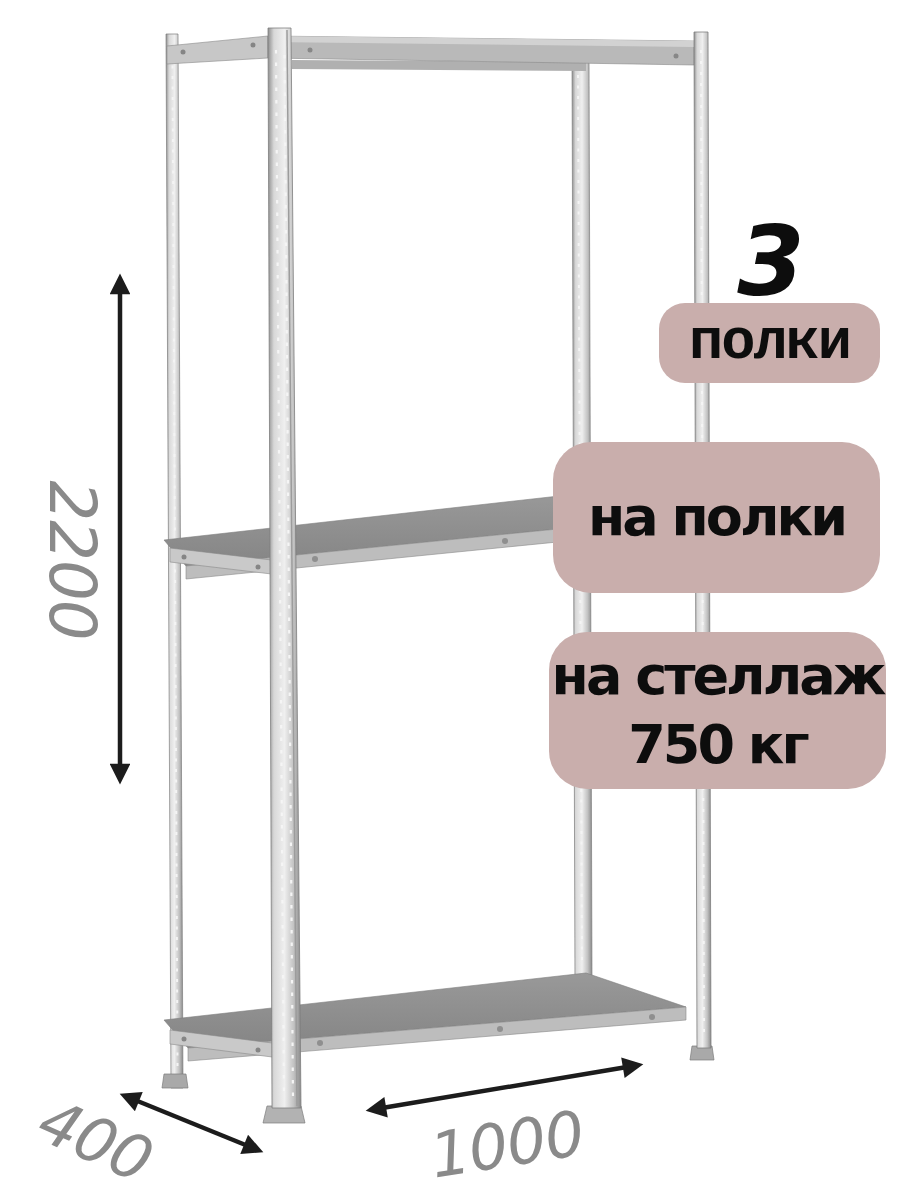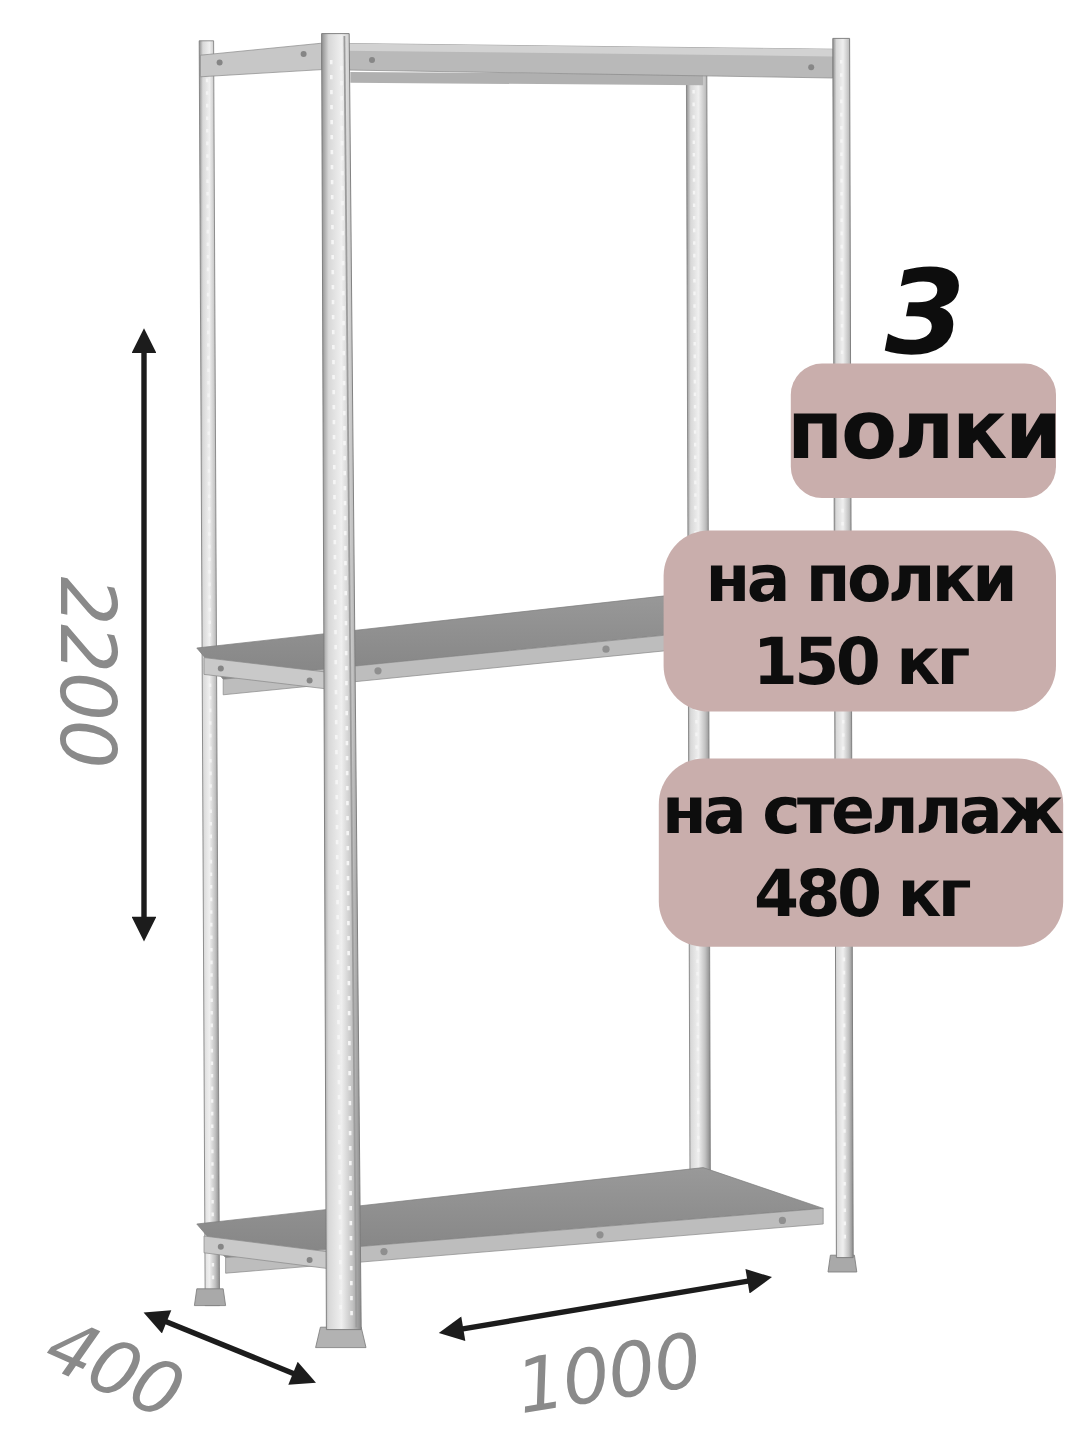--- a/index.html
+++ b/index.html
@@ -11,22 +11,22 @@
   .dim{position:absolute;color:var(--c-dimension_text,#8a8a8a);font-style:italic;
        white-space:nowrap;font-weight:500;letter-spacing:-1px;line-height:1;}
   .dim-height{left:72px;top:560px;font-size:64px;transform:translate(-50%,-50%) rotate(90deg);}
   .dim-depth{left:95px;top:1141px;font-size:62px;transform:translate(-50%,-50%) rotate(24deg);}
   .dim-width{left:507px;top:1145px;font-size:62px;transform:translate(-50%,-50%) rotate(-9deg);}
   .count-number{position:absolute;left:771px;top:261px;transform:translate(-50%,-50%);
        font-size:97px;font-weight:bold;font-style:italic;color:var(--c-badge_text,#111);line-height:1;}
   .badge{position:absolute;background:var(--c-badge_bg,#c9aeac);color:var(--c-badge_text,#0d0d0d);
        font-weight:bold;display:flex;align-items:center;justify-content:center;
        flex-direction:column;text-align:center;white-space:nowrap;}
-  .badge-count-label{left:659px;top:303px;width:221px;height:112px;border-radius:26px;
-       font-size:68px;letter-spacing:-2px;}
+  .badge-count-label{left:659px;top:303px;width:221px;height:80px;border-radius:26px;
+       font-size:57px;letter-spacing:-2px;font-family:Liberation Mono, monospace;}
   .badge-shelf-load{left:553px;top:442px;width:327px;height:151px;border-radius:38px;
        font-size:54px;line-height:1.26;letter-spacing:-3px;}
   .badge-rack-load{left:549px;top:632px;width:337px;height:157px;border-radius:38px;
        font-size:54px;line-height:1.26;letter-spacing:-3px;align-items:center;}
 </style>
 </head>
 <body style="--c-badge_bg: #c9aeac; --c-badge_text: #0d0d0d; --c-dimension_text: #8a8a8a; --c-arrow: #1c1c1c; --c-metal_light: #e8e8e8; --c-metal_mid: #bdbdbd; --c-shelf_surface: #8f8f8f;">
 
 <div id="canvas">
 
@@ -118,21 +118,20 @@
   <div class="dim dim-width">1000</div>
 
   <div class="count-number">3</div>
 
   <div class="badge badge-count-label">
     <span>полки</span>
   </div>
 
   <div class="badge badge-shelf-load">
     <span>на полки</span>
-    <span>150 кг</span>
   </div>
 
   <div class="badge badge-rack-load">
     <span>на стеллаж</span>
-    <span>480 кг</span>
+    <span>750 кг</span>
   </div>
 
 </div>
 
 </body></html>

